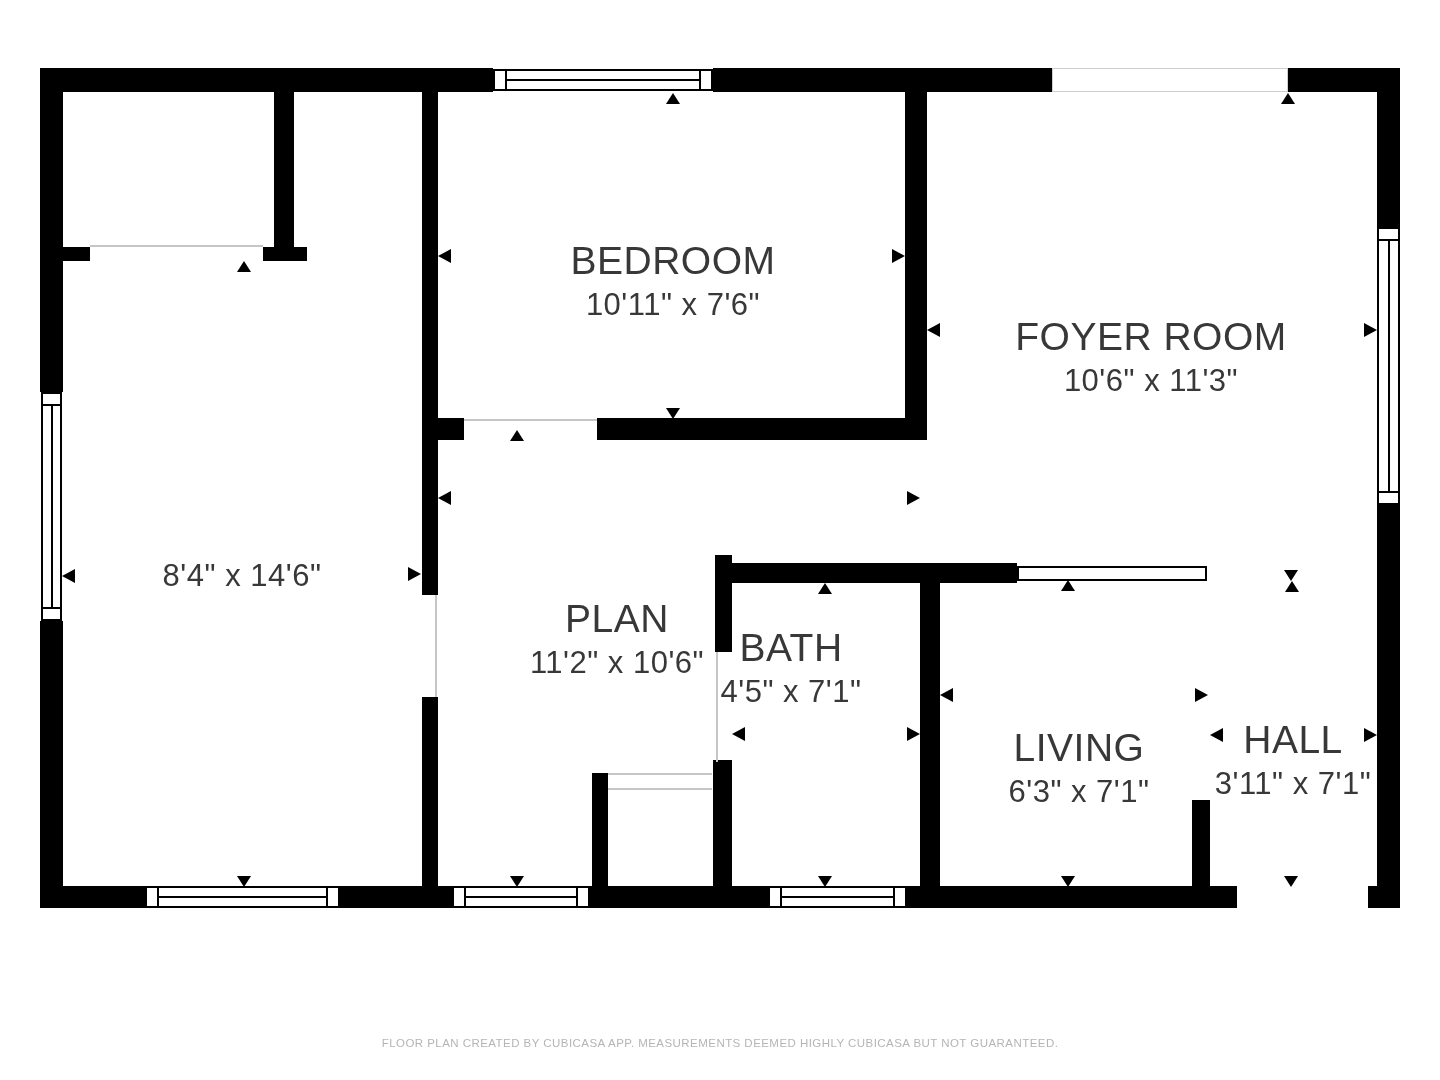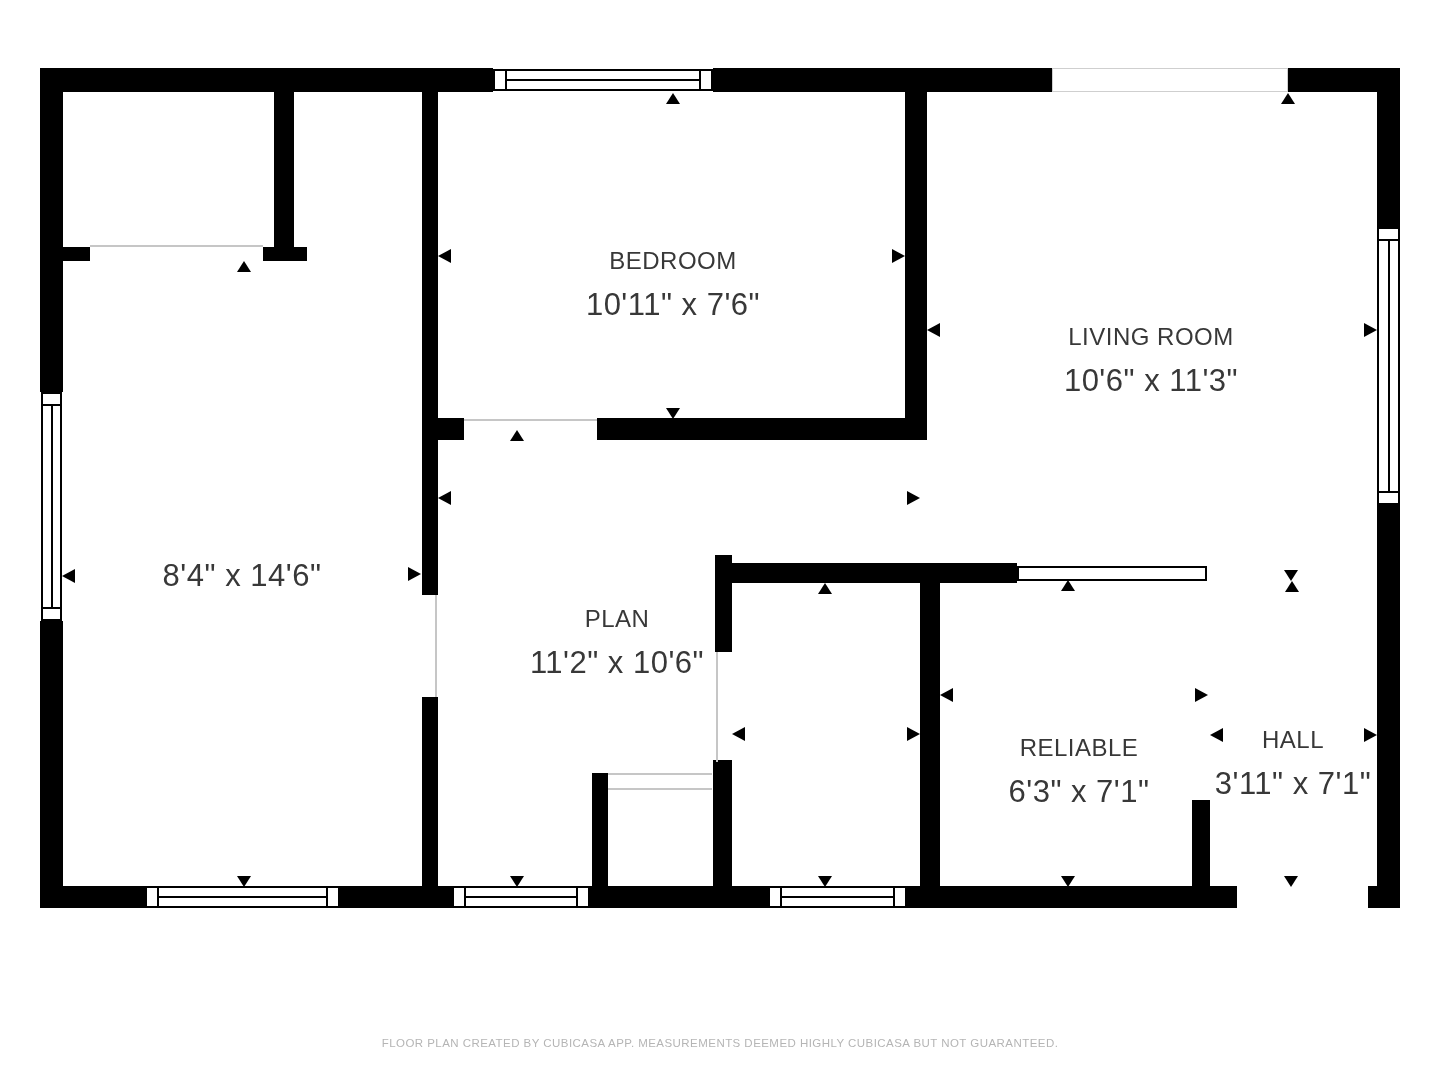--- a/index.html
+++ b/index.html
@@ -16,21 +16,21 @@
   .doorline{position:absolute;background:#c6c6c6;}
   .tri{position:absolute;width:0;height:0;}
   .tri.up{border-left:7px solid transparent;border-right:7px solid transparent;border-bottom:11px solid #000;}
   .tri.down{border-left:7px solid transparent;border-right:7px solid transparent;border-top:11px solid #000;}
   .tri.left{border-top:7px solid transparent;border-bottom:7px solid transparent;border-right:13px solid #000;}
   .tri.right{border-top:7px solid transparent;border-bottom:7px solid transparent;border-left:13px solid #000;}
   .room-label{
     position:absolute;transform:translateX(-50%);text-align:center;white-space:nowrap;
     color:#383838;
   }
-  .room-name{font-size:24px;line-height:44px;letter-spacing:0.5px;}
+  .room-name{font-size:39px;line-height:44px;letter-spacing:0.5px;}
   .room-dims{font-size:31px;line-height:44px;letter-spacing:0.5px;}
   #footer{
     position:absolute;left:0;width:1440px;top:1037px;text-align:center;
     font-size:11.5px;letter-spacing:0.45px;color:#b5b5b5;
   }
 </style>
 </head>
 <body>
 
 <div id="page">
@@ -131,29 +131,33 @@
     </div>
 
   <div class="room-label" style="left: 242px; top: 554px;">
     <div class="room-dims">8'4" x 14'6"</div>
   </div>
   <div class="room-label" style="left: 673px; top: 239px;">
     <div class="room-name">BEDROOM</div>
     <div class="room-dims">10'11" x 7'6"</div>
   </div>
   <div class="room-label" style="left: 1151px; top: 315px;">
-    <div class="room-name">LIVING ROOM</div>
+    <div class="room-name">FOYER ROOM</div>
     <div class="room-dims">10'6" x 11'3"</div>
   </div>
   <div class="room-label" style="left: 617px; top: 597px;">
     <div class="room-name">PLAN</div>
     <div class="room-dims">11'2" x 10'6"</div>
   </div>
+  <div class="room-label" style="left: 791px; top: 626px;">
+    <div class="room-name">BATH</div>
+    <div class="room-dims">4'5" x 7'1"</div>
+  </div>
   <div class="room-label" style="left: 1079px; top: 726px;">
-    <div class="room-name">RELIABLE</div>
+    <div class="room-name">LIVING</div>
     <div class="room-dims">6'3" x 7'1"</div>
   </div>
   <div class="room-label" style="left: 1293px; top: 718px;">
     <div class="room-name">HALL</div>
     <div class="room-dims">3'11" x 7'1"</div>
   </div>
 
   <div id="footer">FLOOR PLAN CREATED BY CUBICASA APP. MEASUREMENTS DEEMED HIGHLY CUBICASA BUT NOT GUARANTEED.</div>
 </div>
 

